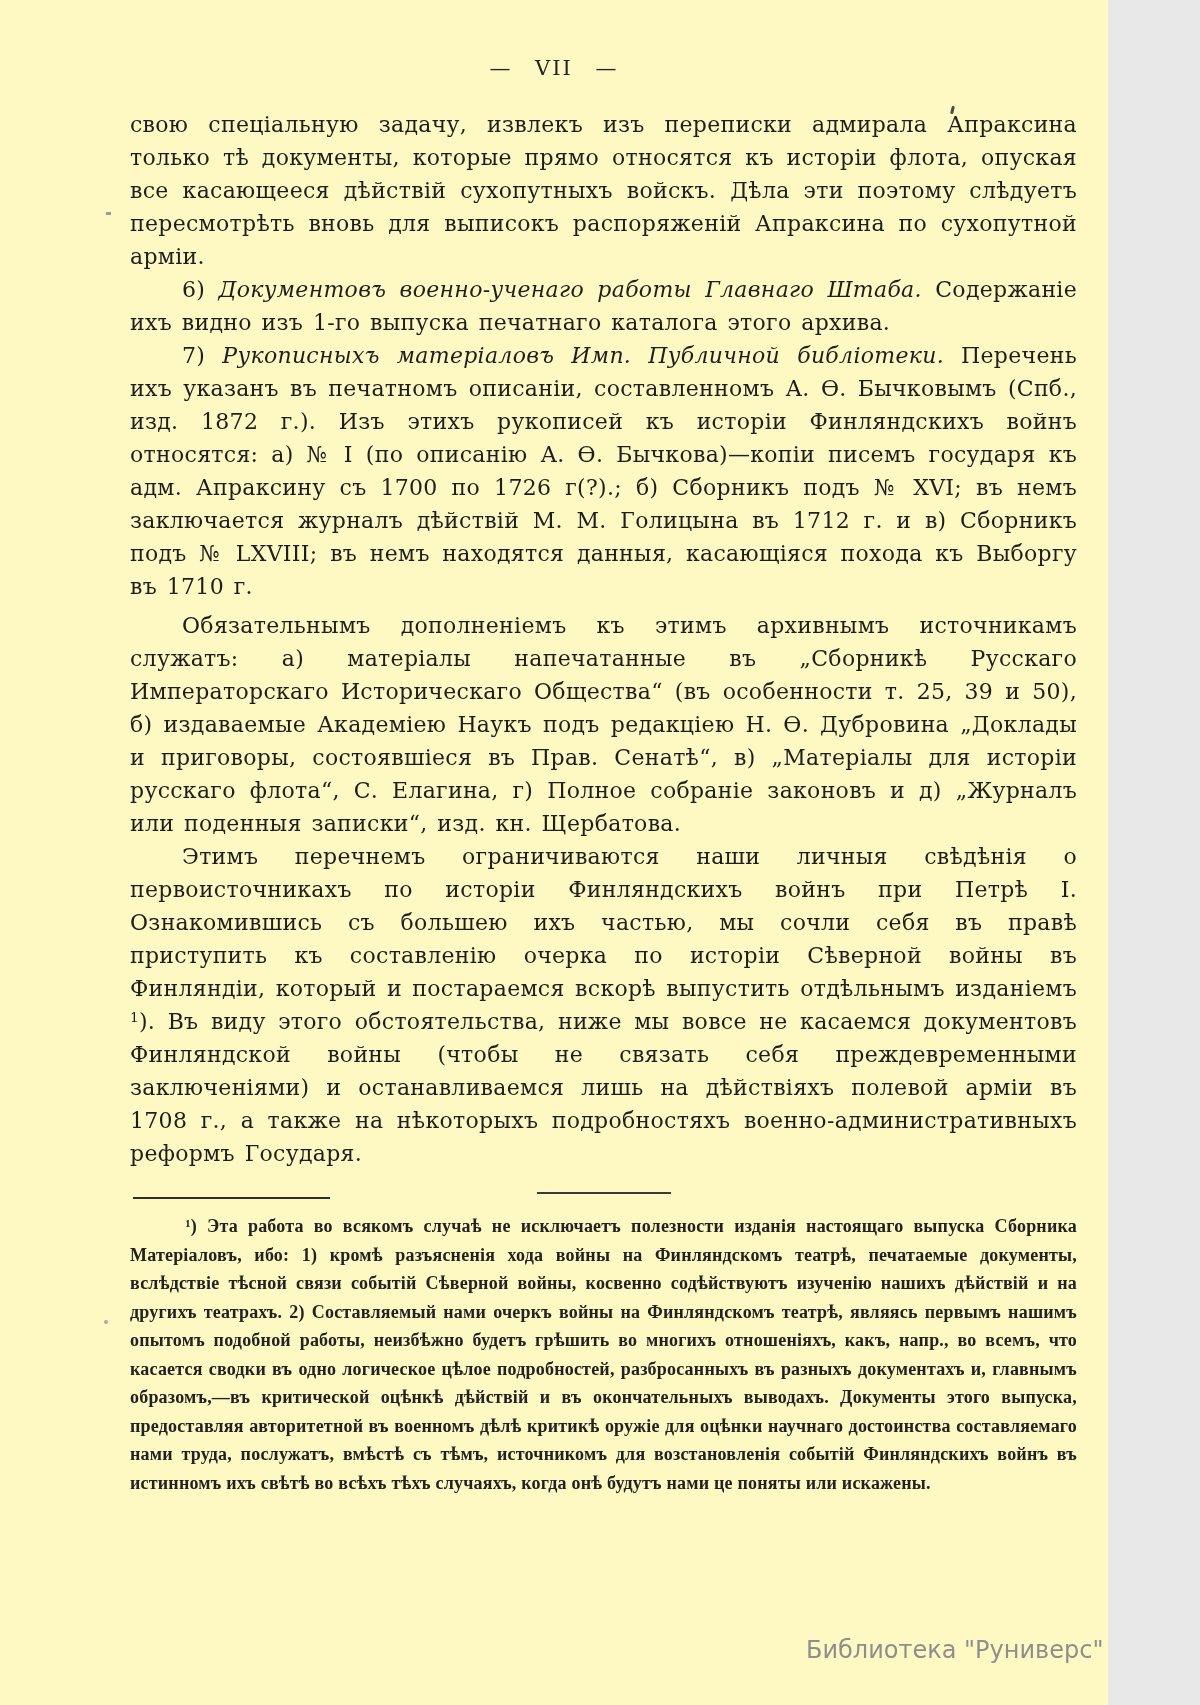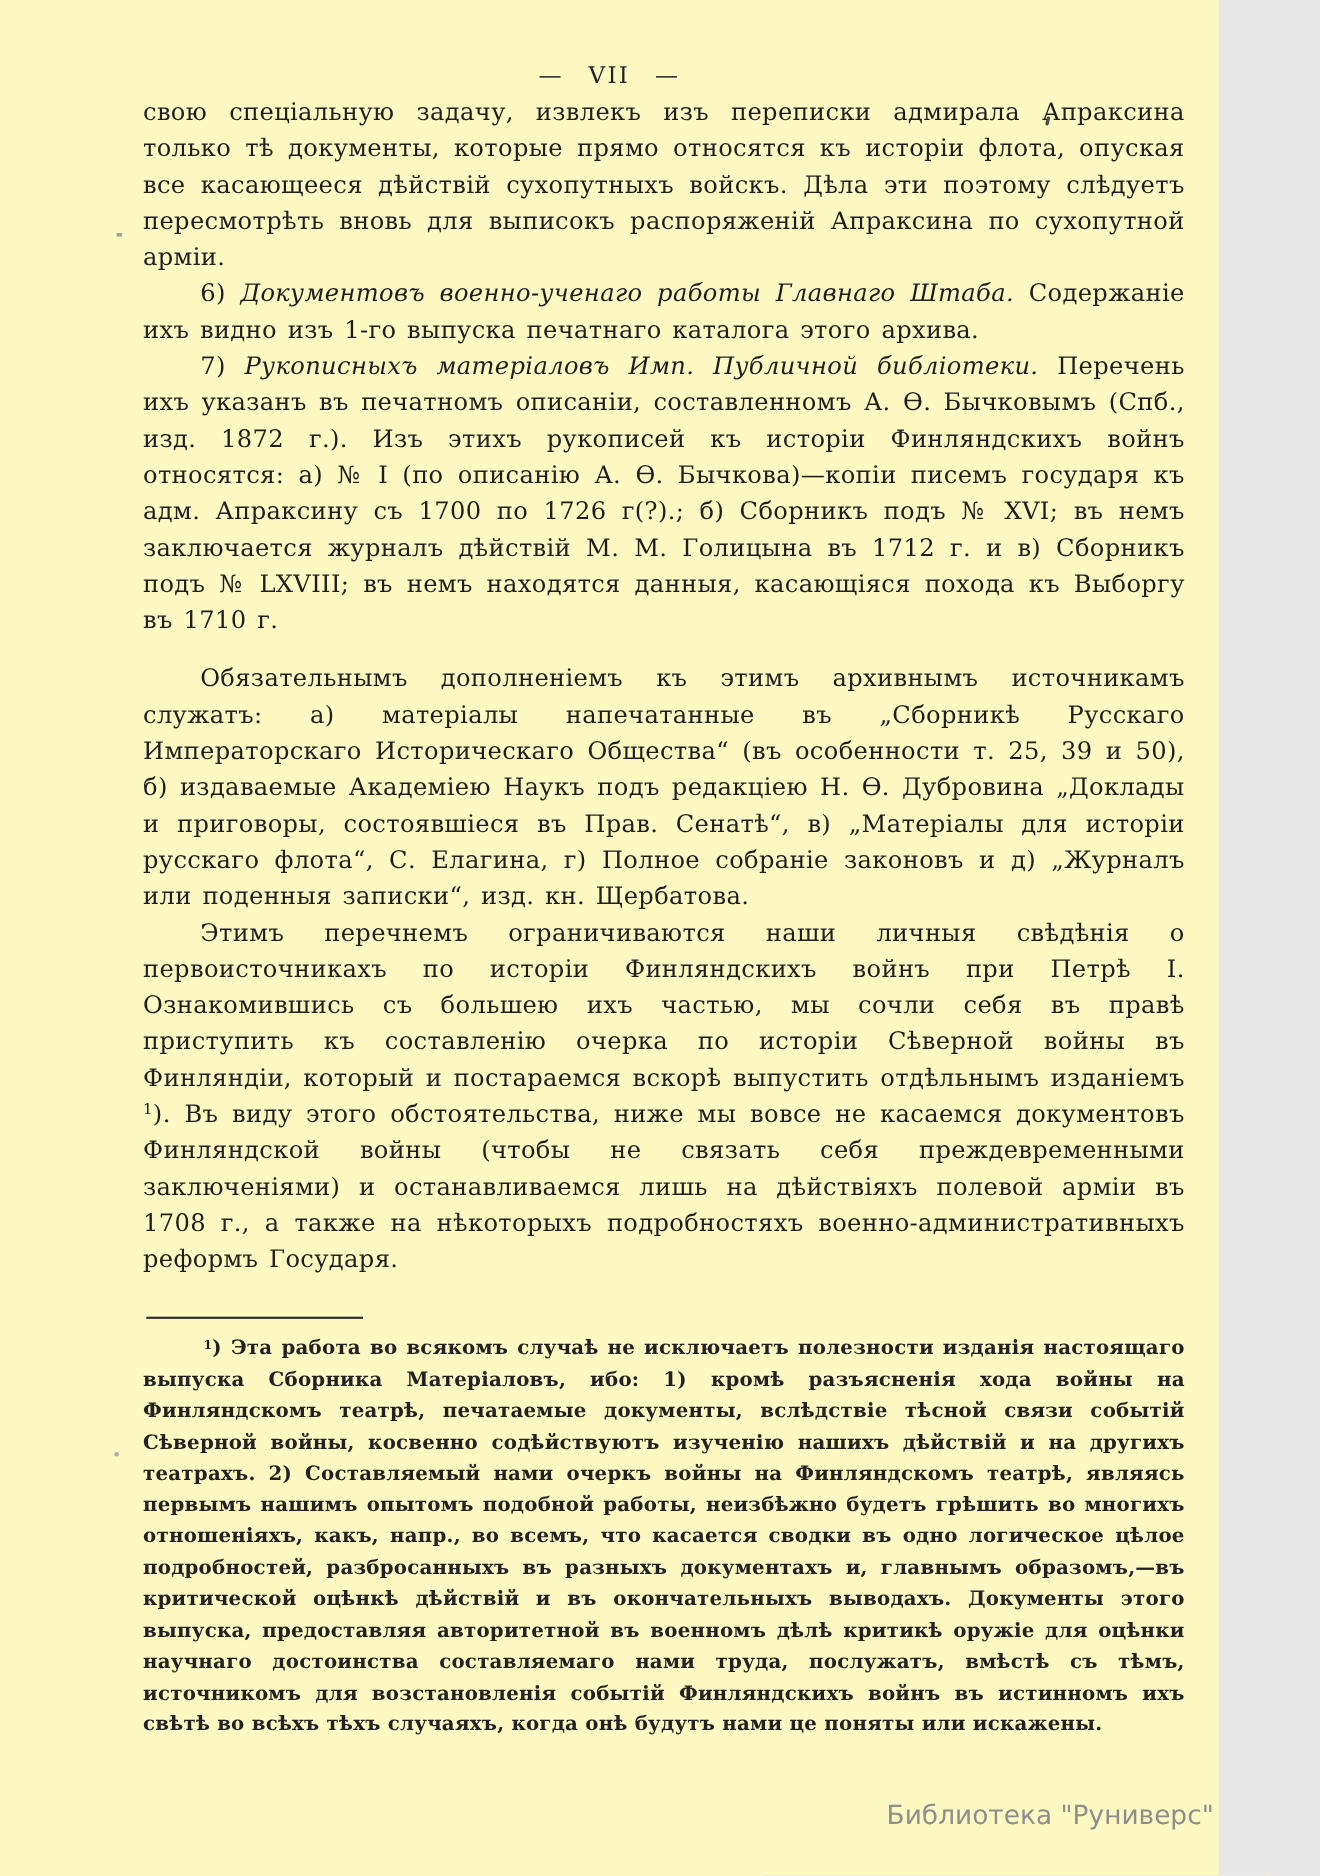--- a/index.html
+++ b/index.html
@@ -20,34 +20,34 @@
     text-align: center;
     font-size: 21px;
     letter-spacing: 2px;
     word-spacing: 14px;
     color: #242424;
   }
 
   
   .main-text {
     position: absolute;
-    top: 86px;
+    top: 108px;
     left: 130px;
     width: 947px;
     height: 1094px;
     overflow: hidden;
     font-size: 22px;
     line-height: 33px;
     letter-spacing: 0.3px;
     word-spacing: 2.5px;
     text-align: justify;
   }
   .para { margin: 0; text-indent: 52px; }
   .para.no-indent { text-indent: 0; }
-  .para.gap-before { margin-top: 20px; }
+  .para.gap-before { margin-top: 6px; }
   .it { font-style: italic; }
   sup {
     font-size: 0.62em;
     line-height: 0;
     vertical-align: 7px;
   }
 
   .section-divider {
     width: 134px;
     height: 0;
@@ -69,21 +69,21 @@
     top: 1212px;
     left: 130px;
     width: 947px;
     font-size: 18px;
     line-height: 28.5px;
     font-weight: 700;
     letter-spacing: 0.2px;
     text-align: justify;
     color: #222222;
   }
-  .fn-para { margin: 0; text-indent: 55px; }
+  .fn-para { margin: 0; text-indent: 55px; font-family: Liberation Serif, serif; }
   .footnote sup { vertical-align: 5px; }
 
   
   .watermark {
     position: absolute;
     top: 1636px;
     left: 806px;
     font-family: "DejaVu Sans", "Liberation Sans", sans-serif;
     font-size: 24px;
     color: #8e8e8e;

